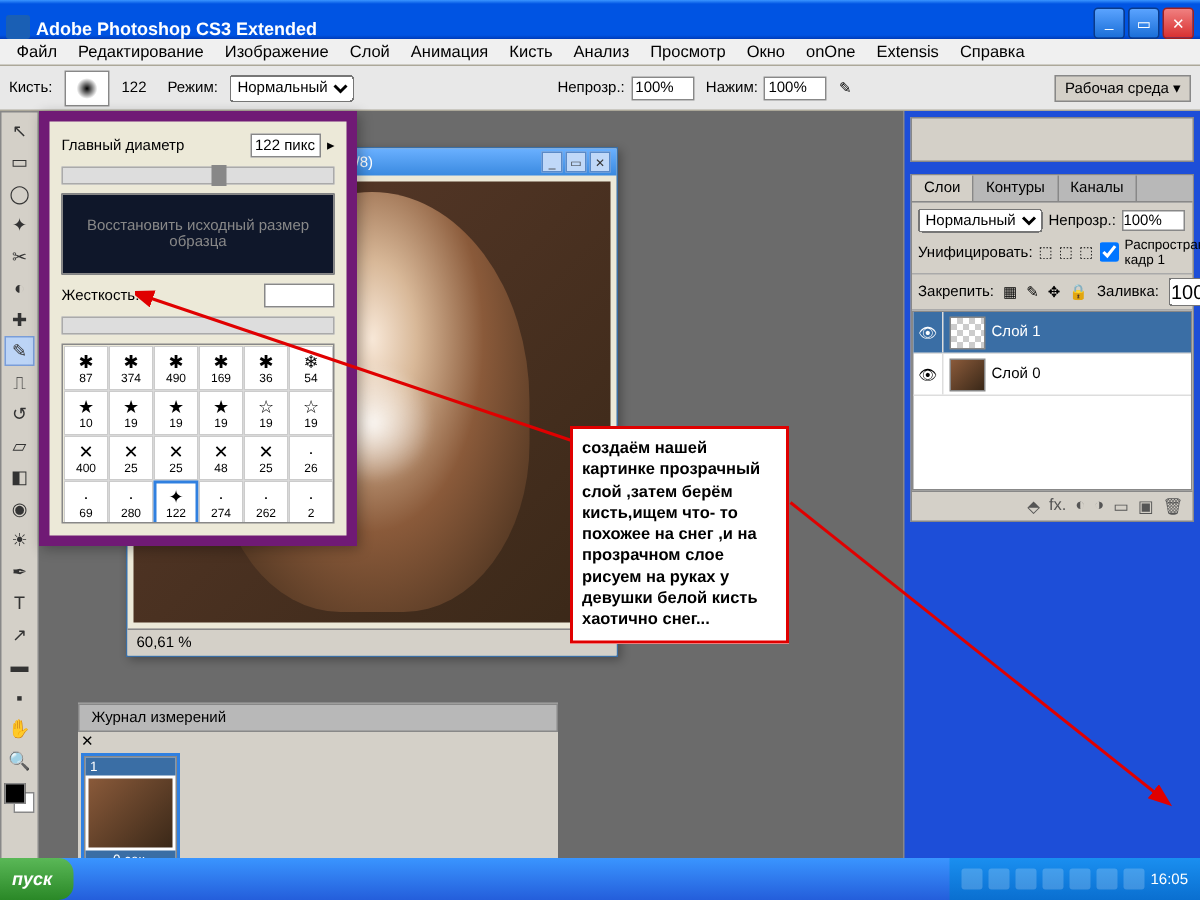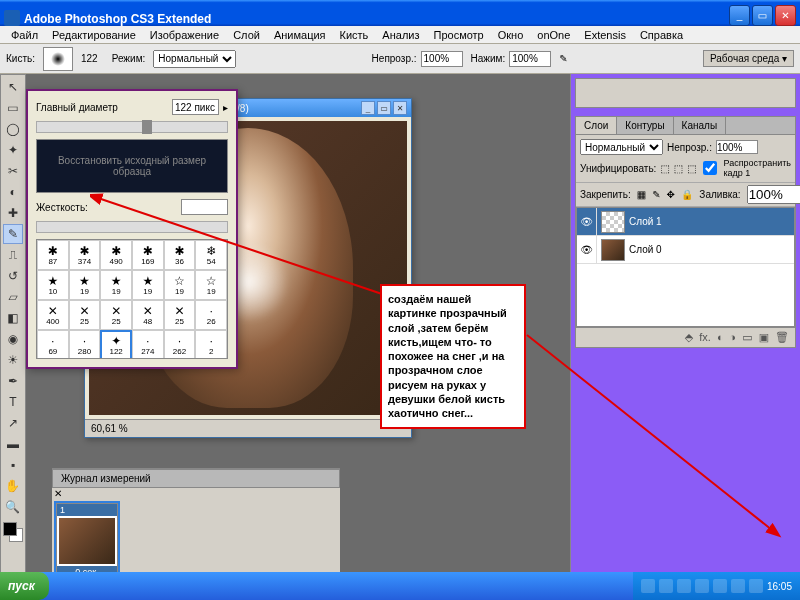--- a/index.html
+++ b/index.html
@@ -43,34 +43,34 @@
 .doc-window { position: absolute; top: 24px; left: 58px; width: 328px; height: 340px; background: #ece9d8; border: 1px solid #3a6ea5; box-shadow: 2px 2px 6px rgba(0,0,0,.3); }
 .doc-titlebar { height: 18px; background: linear-gradient(to bottom, #6ab0ff, #3a8ae0); color: #fff; font-size: 10px; display: flex; align-items: center; padding: 0 4px; }
 .doc-titlebar .doc-controls { margin-left: auto; display: flex; gap: 2px; }
 .doc-titlebar .dc { width: 14px; height: 14px; background: #c0d8f8; border: 1px solid #5a8ac8; font-size: 8px; display:flex; align-items:center; justify-content:center; color:#333;}
 .doc-canvas { flex: 1; background: #fff; margin: 4px; height: 294px; position: relative; overflow:hidden; background: linear-gradient(135deg, #5a3a2a, #3a2818); display:flex; align-items:center; justify-content:center; }
 .doc-image { width: 210px; height: 280px; background: radial-gradient(ellipse at 50% 35%, #f8e8d8 0%, #d8b898 20%, #8a5a3a 50%, #3a2818 100%); border-radius: 50% 50% 40% 40%; position:relative; }
 .snow-overlay { position:absolute; bottom:30%; left:25%; width:50%; height:30%; background: radial-gradient(circle, rgba(255,255,255,.9) 0%, transparent 60%); filter: blur(3px); }
 .doc-status { height: 18px; background: #d4d0c8; font-size: 10px; display: flex; align-items: center; padding: 0 6px; border-top: 1px solid #888; }
 
 
-.brush-popup { position: absolute; top: 0px; left: 0px; width: 212px; background: #ece9d8; border: 2px solid #701a75; box-shadow: 2px 2px 8px rgba(0,0,0,.3); padding: 8px; font-size: 10px; z-index: 10; margin-top: 15px; }
+.brush-popup { position: absolute; top: 0px; left: 0px; width: 212px; background: #ece9d8; border: 7px solid #701a75; box-shadow: 2px 2px 8px rgba(0,0,0,.3); padding: 8px; font-size: 10px; z-index: 10; }
 .brush-popup .row { display: flex; align-items: center; margin-bottom: 6px; gap: 4px;}
 .brush-popup .label { flex: 1; }
 .brush-popup input[type=text] { width: 47px; font-size: 10px; height: 16px; border:1px solid #888; padding:0 2px;}
 .brush-popup .slider { width: 100%; height: 12px; background:#ddd; border:1px solid #aaa; margin-bottom:6px; position:relative;}
 .brush-popup .slider .thumb { position:absolute; top:-2px; width:10px; height:14px; background:#888; left:55%;}
 .brush-popup .restore-btn { width:100%; padding:15px; background:#0f172a; border:1px solid #888; font-size:10px; color:#888; margin-bottom:6px;}
 .brush-grid { display: grid; grid-template-columns: repeat(6, 1fr); border: 1px solid #888; background: #fff; max-height: 120px; overflow-y: auto; }
 .brush-cell { border: 1px solid #ccc; height: 30px; display: flex; flex-direction: column; align-items: center; justify-content: center; font-size: 8px; cursor:pointer; position:relative; }
 .brush-cell .b-icon { font-size: 12px; line-height: 1; }
 .brush-cell.selected { outline: 2px solid #3080e0; outline-offset:-2px; }
 
 
-.right-panels { width: 230px; background: #8b5cf6; border-left: 1px solid #888; display: flex; flex-direction: column; }
+.right-panels { width: 198px; background: #1d4ed8; border-left: 1px solid #888; display: flex; flex-direction: column; }
 .panel { border: 1px solid #888; margin: 4px; background: #d4d0c8; }
 .nav-panel { height: 30px; }
 .layers-panel { flex: 0 0 auto; }
 .panel-tabs { display: flex; background: #b8b8b8; border-bottom: 1px solid #888; }
 .panel-tab { padding: 3px 8px; font-size: 10px; cursor: pointer; border-right: 1px solid #888; }
 .panel-tab.active { background: #d4d0c8; }
 .layers-controls { padding: 4px; font-size: 10px; display:flex; flex-direction:column; gap:3px;}
 .layers-controls .lc-row { display:flex; align-items:center; gap:4px;}
 .layers-controls select { font-size:10px; height:16px; }
 .layers-controls .lc-label { font-size:10px; }

